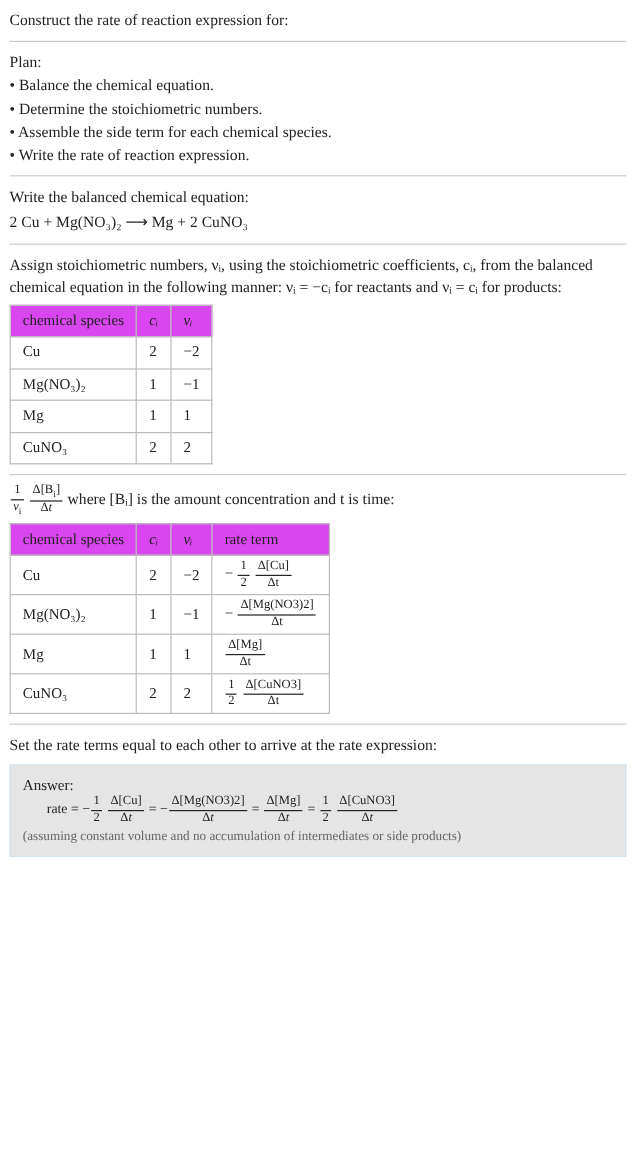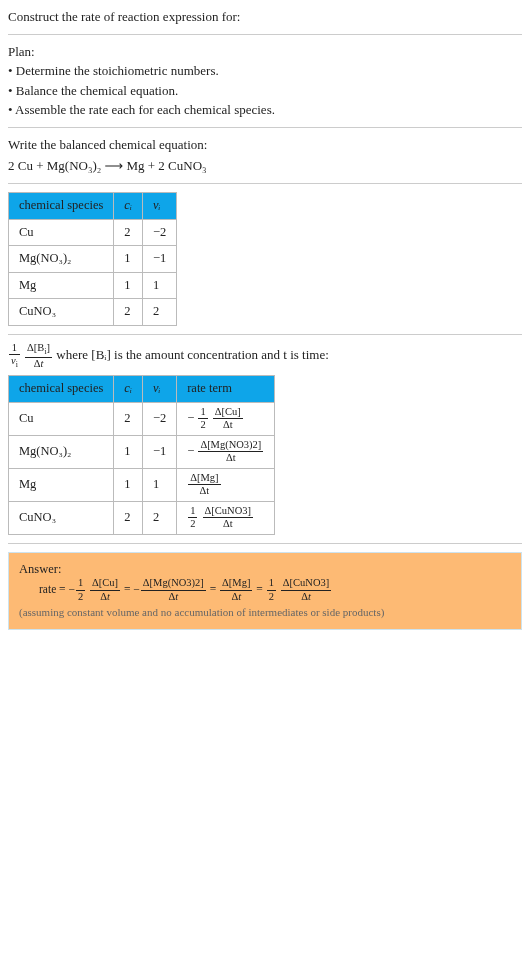--- a/index.html
+++ b/index.html
@@ -25,24 +25,24 @@
     margin: 6px 0;
   }
   table.data td, table.data th {
     border: 1px solid #bbb;
     padding: 4px 10px;
     text-align: left;
     font-weight: normal;
     font-size: 12.5px;
   }
   table.data th {
-    background: #0ea5e9;
+    background: #d946ef;
   }
   .answer-box {
-    background: #fdba74;
+    background: #e5e5e5;
     border: 1px solid #cde3ee;
     padding: 8px 10px;
     margin-top: 6px;
     font-size: 12.5px;
   }
   .answer-box .hint {
     color: #666;
     font-size: 11px;
     margin-top: 3px;
   }
@@ -69,33 +69,35 @@
 </head>
 <body>
 
 <div class="section">
   <div>Construct the rate of reaction expression for:</div>
 </div>
 <hr class="thin">
 
 <div class="section">
   <div>Plan:</div>
+  <div class="bullet-row">• Balance the chemical equation.</div>
   <div class="bullet-row">• Determine the stoichiometric numbers.</div>
-  <div class="bullet-row">• Balance the chemical equation.</div>
-  <div class="bullet-row">• Assemble the rate each for each chemical species.</div>
+  <div class="bullet-row">• Assemble the side term for each chemical species.</div>
+  <div class="bullet-row">• Write the rate of reaction expression.</div>
 </div>
 <hr class="thin">
 
 <div class="section">
   <div>Write the balanced chemical equation:</div>
   <div class="eq">2 Cu + Mg(NO₃)₂  ⟶  Mg + 2 CuNO₃</div>
 </div>
 <hr class="thin">
 
 <div class="section">
+  <div>Assign stoichiometric numbers, νᵢ, using the stoichiometric coefficients, cᵢ, from the balanced chemical equation in the following manner: νᵢ = −cᵢ for reactants and νᵢ = cᵢ for products:</div>
   <table class="data">
     <tbody>
         <tr>
       <th>chemical species</th>
       <th><i>cᵢ</i></th>
       <th><i>νᵢ</i></th>
     </tr>
     <tr>
       <td>Cu</td>
       <td>2</td>
@@ -169,20 +171,21 @@
         <span class="frac"><span class="num">1</span><span class="den">2</span></span>
         <span class="frac"><span class="num">Δ[CuNO3]</span><span class="den">Δt</span></span>
       </td>
     </tr>
   </tbody>
     </table>
 </div>
 <hr class="thin">
 
 <div class="section">
+  <div>Set the rate terms equal to each other to arrive at the rate expression:</div>
   <div class="answer-box">
     <div>Answer:</div>
     <div class="indent rate-term">
       rate = −<span class="frac"><span class="num">1</span><span class="den">2</span></span>
       <span class="frac"><span class="num">Δ[Cu]</span><span class="den">Δ<i>t</i></span></span>
       = −<span class="frac"><span class="num">Δ[Mg(NO3)2]</span><span class="den">Δ<i>t</i></span></span>
       = <span class="frac"><span class="num">Δ[Mg]</span><span class="den">Δ<i>t</i></span></span>
       = <span class="frac"><span class="num">1</span><span class="den">2</span></span>
       <span class="frac"><span class="num">Δ[CuNO3]</span><span class="den">Δ<i>t</i></span></span>
     </div>

